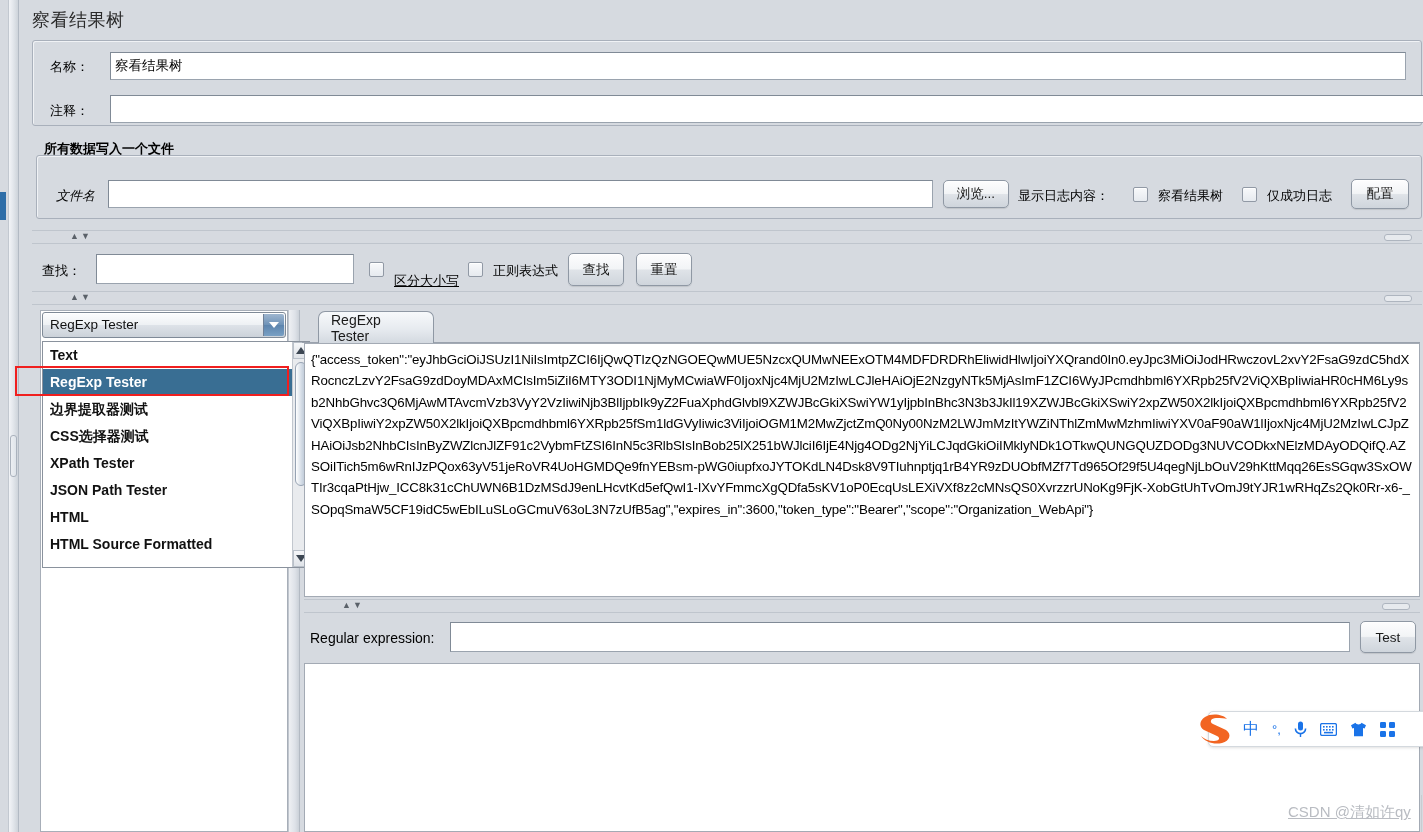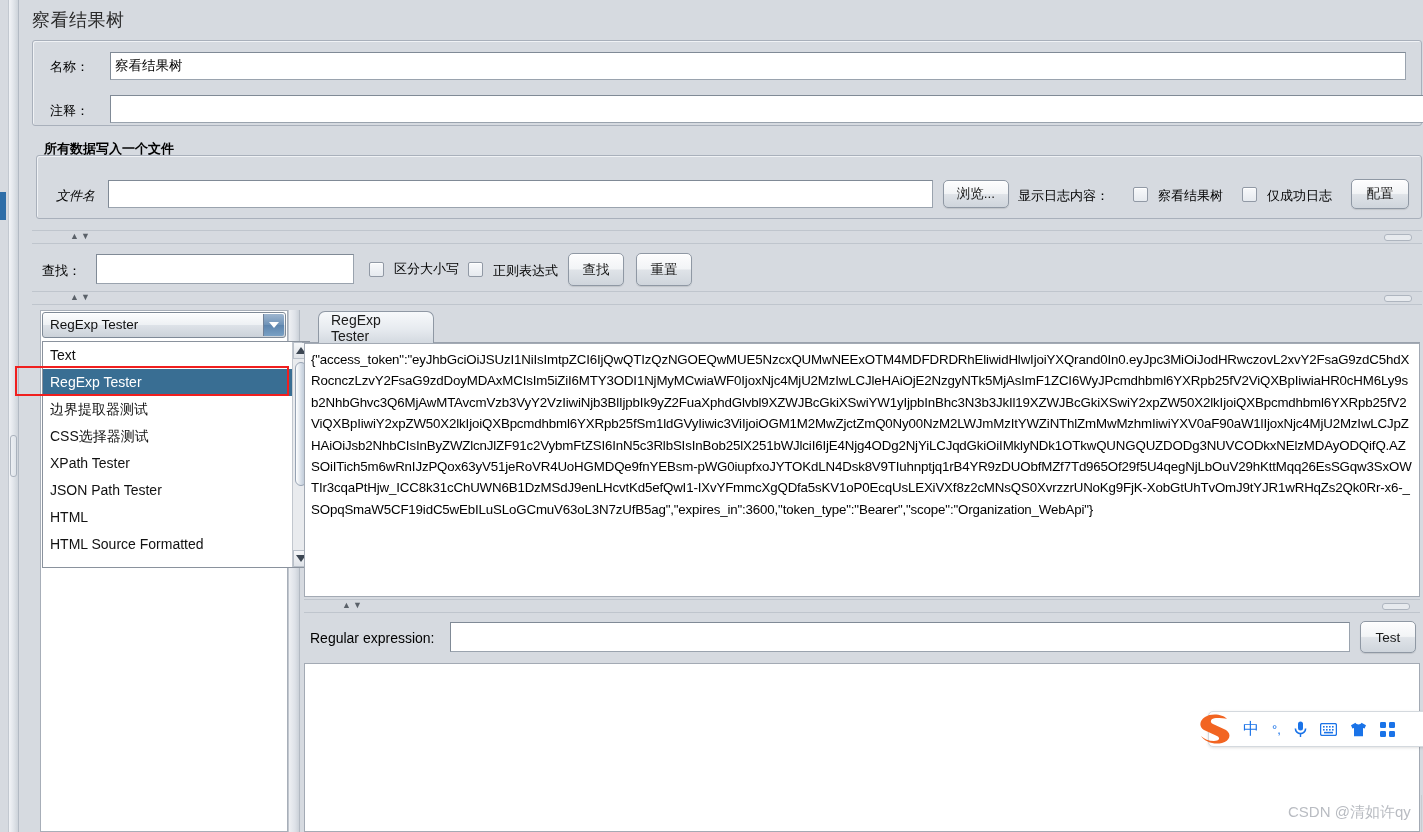--- a/index.html
+++ b/index.html
@@ -415,21 +415,21 @@
 
     <div class="divider" style="left:10px; top:230px; width:1390px;">
       <span class="arrows">▲▼</span>
       <span class="pill"></span>
     </div>
 
     <div class="lbl" style="left:20px; top:262px;">查找：</div>
     <input class="tf" style="left: 74px; top: 254px; width: 258px; height: 30px;" value="">
 
     <div class="cb" style="left:347px; top:262px;"></div>
-    <div class="lbl" style="left:372px; top:260px;">区分大小写</div>
+    <div class="lbl" style="left:372px; top:272px;text-decoration:underline;">区分大小写</div>
 
     <div class="cb" style="left:446px; top:262px;"></div>
     <div class="lbl" style="left:471px; top:262px;">正则表达式</div>
 
     <div class="btn" style="left:546px; top:253px; width:56px; height:33px;">查找</div>
     <div class="btn" style="left:614px; top:253px; width:56px; height:33px;">重置</div>
 
     <div class="divider" style="left:10px; top:291px; width:1390px;">
       <span class="arrows">▲▼</span>
       <span class="pill"></span>
@@ -442,21 +442,21 @@
       <span class="mar" style="top:48px; border-left:5px solid #3c4652;"></span>
     </div>
 
     <div class="combo" style="left:20px; top:312px; width:244px; height:26px;">
       <span class="ctext">RegExp Tester</span>
       <span class="arrowbox">
           <i></i>
         </span>
     </div>
 
-    <div class="popup" style="left:20px; top:341px; width:268px; height:227px;">
+    <div class="popup" style="left:20px; top:341px; width:268px; height:227px;font-weight:bold;">
       <div class="popup-item">Text</div>
       <div class="popup-item sel">RegExp Tester</div>
       <div class="popup-item">边界提取器测试</div>
       <div class="popup-item">CSS选择器测试</div>
       <div class="popup-item">XPath Tester</div>
       <div class="popup-item">JSON Path Tester</div>
       <div class="popup-item">HTML</div>
       <div class="popup-item">HTML Source Formatted</div>
 
       <div class="vsb" style="right:0; top:0; bottom:0;">
@@ -528,17 +528,17 @@
       <span class="ico">
         <svg width="15" height="15" viewBox="0 0 15 15">
           <rect x="0" y="0" width="6" height="6" rx="1.2" fill="#1a73e8"></rect>
           <rect x="9" y="0" width="6" height="6" rx="1.2" fill="#1a73e8"></rect>
           <rect x="0" y="9" width="6" height="6" rx="1.2" fill="#1a73e8"></rect>
           <rect x="9" y="9" width="6" height="6" rx="1.2" fill="#1a73e8"></rect>
         </svg>
       </span>
     </div>
 
-    <div class="wm" style="left:1266px; top:803px;">CSDN @清如许qy</div>
+    <div class="wm" style="left:1266px; top:803px;text-decoration:underline;">CSDN @清如许qy</div>
     <div class="wm-bar" style="left:1399px; top:795px; height:37px;"></div>
 
   </div>
 </div>
 
 </body></html>

